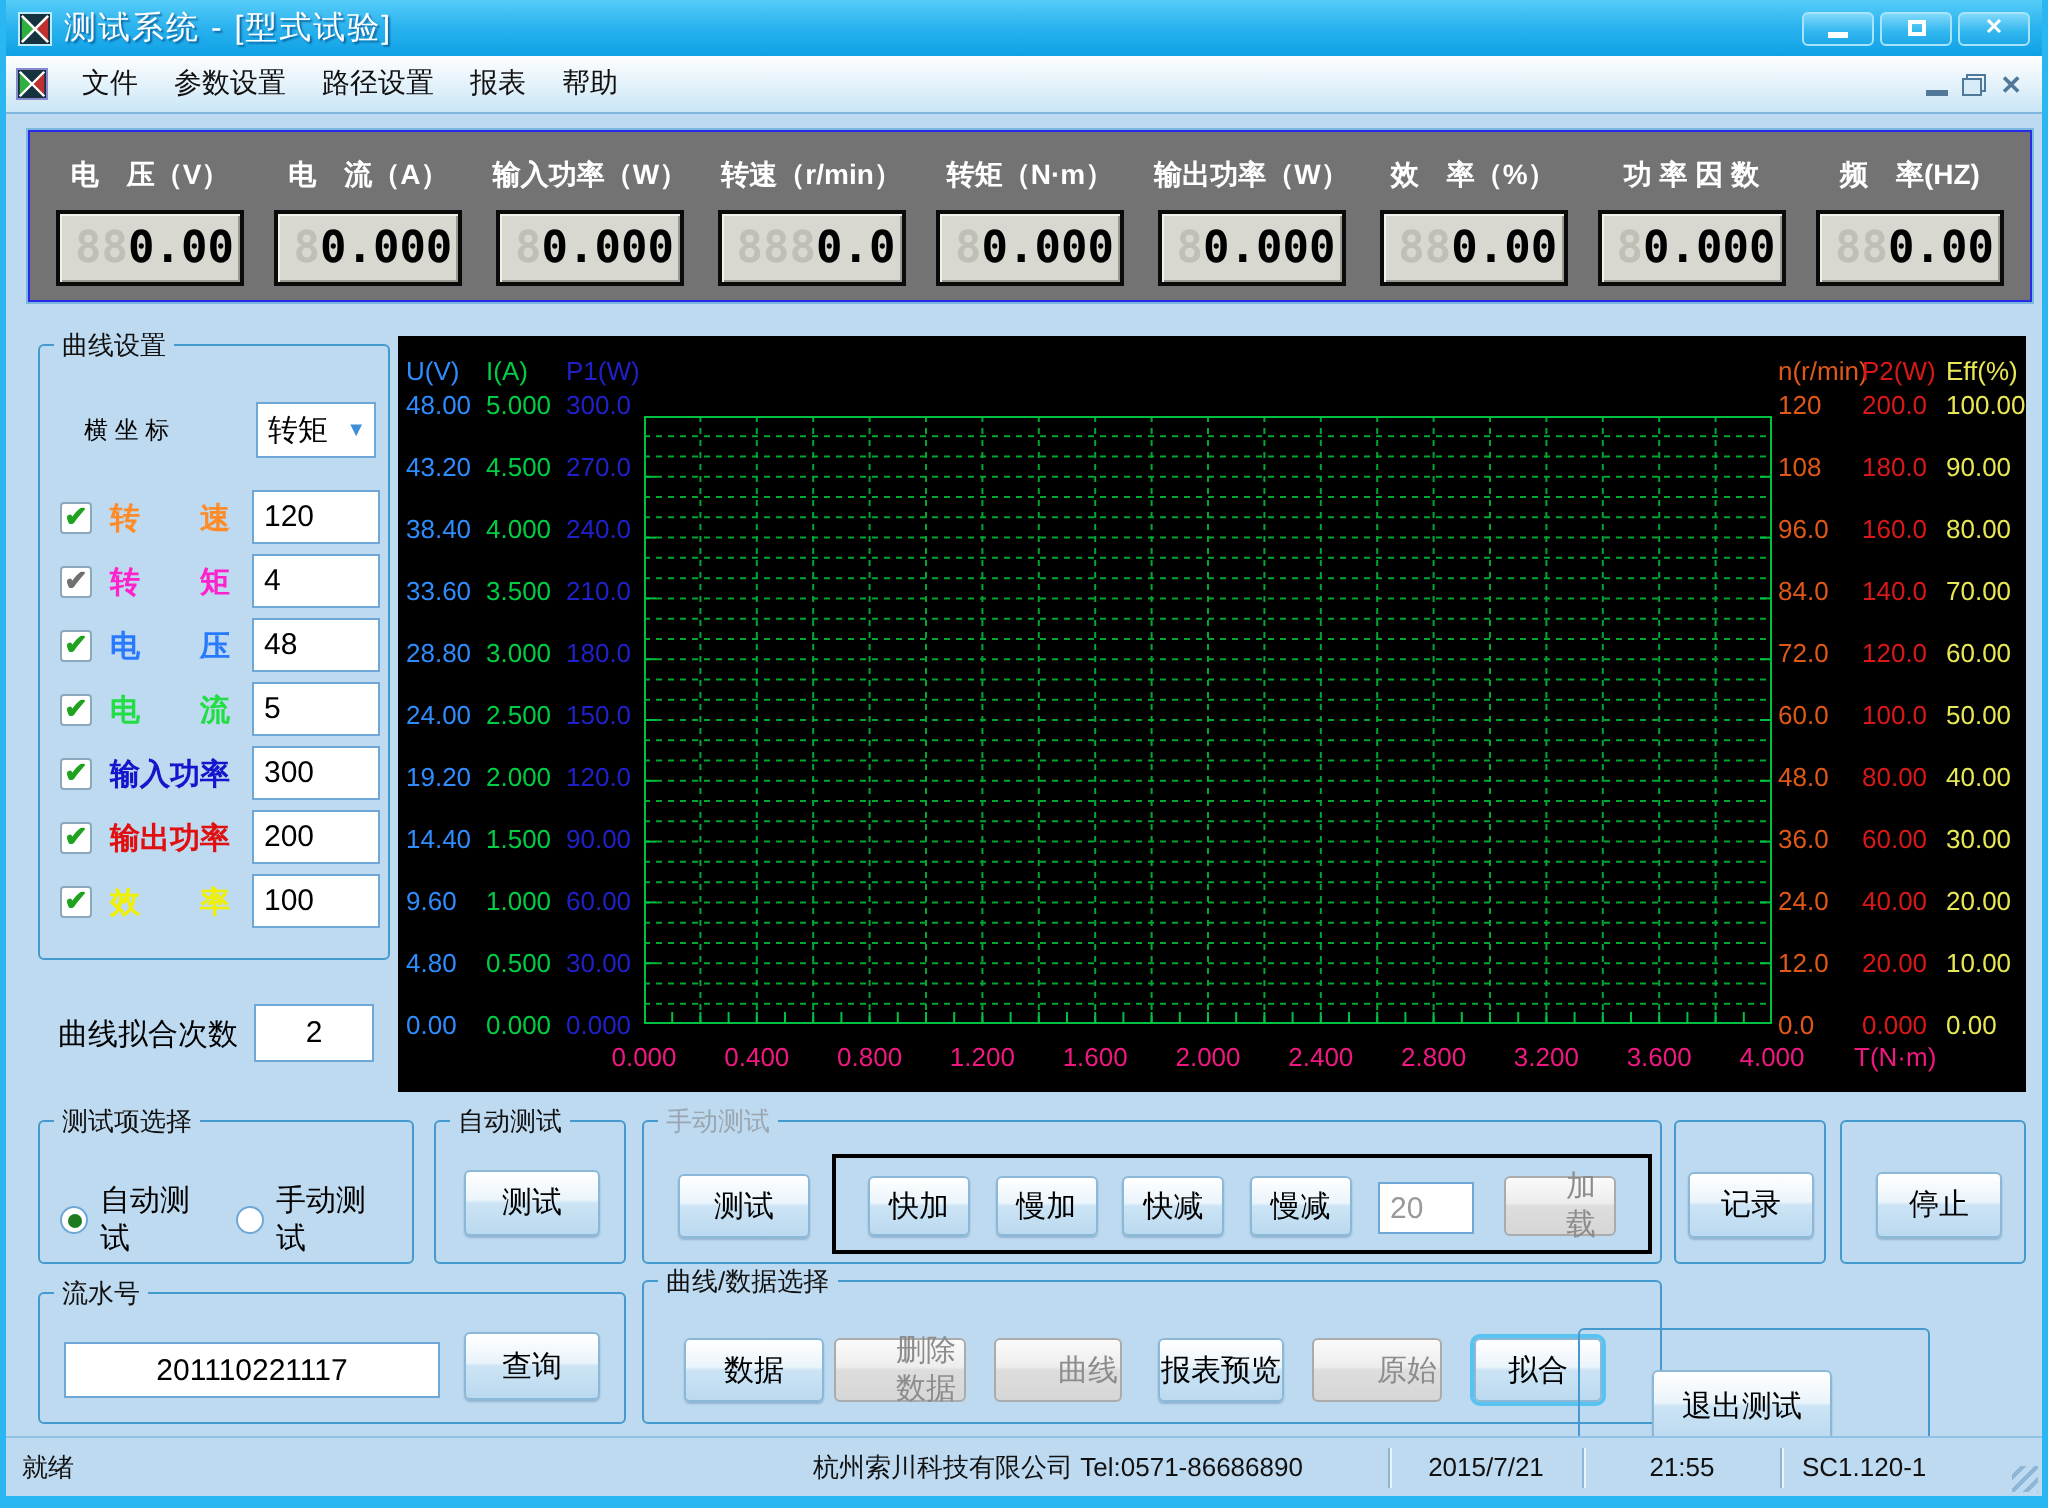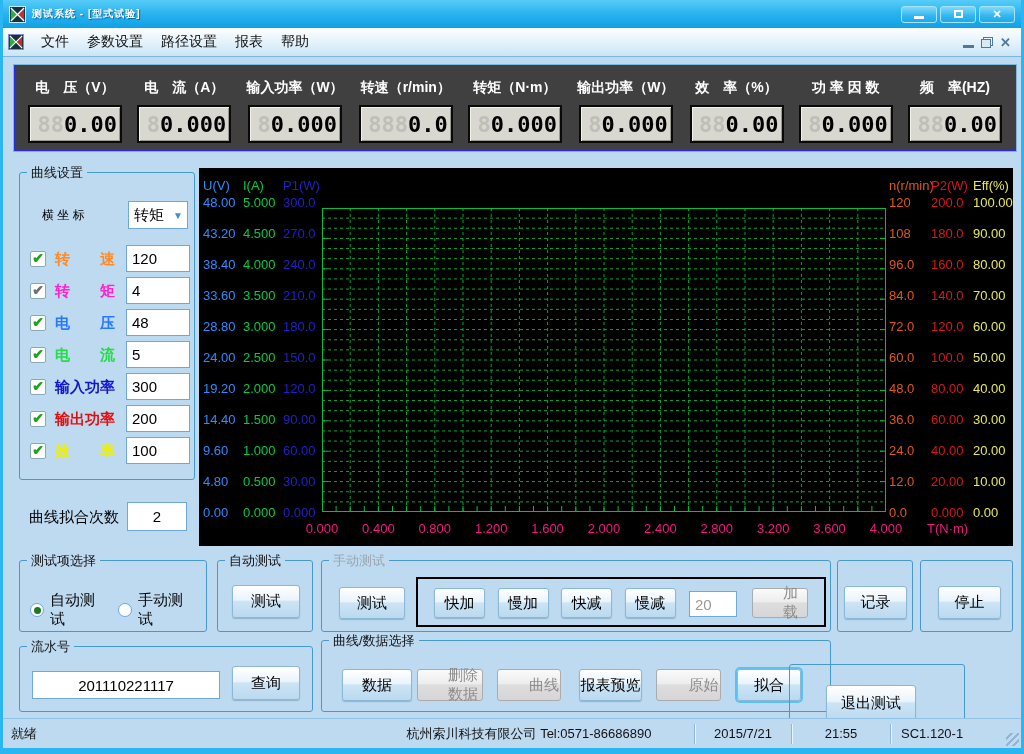--- a/index.html
+++ b/index.html
@@ -7,21 +7,21 @@
   .window{
     position:relative;width:1024px;height:754px;overflow:hidden;
     font-family:"Liberation Sans",sans-serif;background:#BEDAF0;
     border-left:3px solid #2AB6F1;border-right:3px solid #2AB6F1;
   }
   
   .titlebar{position:absolute;left:0;top:0;width:100%;height:28px;
     background:linear-gradient(180deg,#56CCF8 0%,#29B2EE 50%,#0FA2E6 100%);
     display:flex;align-items:center;color:#fff;}
   .titlebar .app-ico{width:17px;height:17px;margin:0 6px 0 6px;border:1px solid #bfecfd;}
-  .title-text{font-size:10px;font-weight:bold;text-shadow:1px 1px 1px rgba(0,60,120,.65);letter-spacing:1px;}
+  .title-text{font-size:16px;font-weight:normal;text-shadow:1px 1px 1px rgba(0,60,120,.65);letter-spacing:1px;}
   .win-btns{margin-left:auto;display:flex;gap:3px;margin-right:6px;}
   .win-btn{width:36px;height:17px;border:1px solid #A5E4FB;border-radius:3px;
     background:linear-gradient(#7FD9FA,#31B6EF 60%,#1FA9E8);
     display:flex;align-items:center;justify-content:center;color:#fff;}
   .glyph-min{width:10px;height:3px;background:#fff;margin-top:6px;}
   .glyph-max{width:9px;height:8px;border:2px solid #fff;}
   .glyph-close{font-size:11px;font-weight:bold;line-height:1;}
   
   .menubar{position:absolute;left:0;top:28px;width:100%;height:29px;
     background:linear-gradient(#FDFEFF,#E2F1FA 55%,#C9E5F6);
@@ -29,21 +29,21 @@
   .menubar .app-ico{width:16px;height:16px;margin:0 8px 0 5px;border:1px solid #88c;}
   .menu-item{font-size:14px;color:#111;padding:4px 9px;cursor:default;}
   .mdi-btns{margin-left:auto;display:flex;align-items:center;gap:7px;margin-right:10px;color:#50708A;}
   .mdi-min{width:11px;height:3px;background:#507898;margin-top:8px;}
   .mdi-restore{position:relative;width:12px;height:11px;}
   .mdi-restore:before{content:"";position:absolute;right:0;top:0;width:8px;height:7px;border:1px solid #507898;}
   .mdi-restore:after{content:"";position:absolute;left:0;bottom:0;width:8px;height:7px;border:1px solid #507898;background:#D6EBF8;}
   .mdi-close{font-size:13px;font-weight:bold;color:#507898;line-height:1;}
   
   .meter-panel{position:absolute;left:10px;top:64px;width:1004px;height:88px;
-    background:#404040;border:1px solid #79B9DF;box-shadow:inset 0 0 0 1px #2a2ae8;
+    background:#737373;border:1px solid #79B9DF;box-shadow:inset 0 0 0 1px #2a2ae8;
     display:flex;justify-content:space-between;align-items:flex-start;padding:14px 14px 0 14px;}
   .meter{display:flex;flex-direction:column;align-items:center;}
   .meter-label{color:#fff;font-size:14px;font-weight:bold;white-space:nowrap;margin-bottom:8px;}
   .seg-display{width:94px;height:38px;background:#D8D8D0;border:2px solid #0a0a0a;
     box-shadow:inset 1px 1px 0 #f2f2ea, inset -1px -1px 0 #9a9a92;
     display:flex;align-items:center;justify-content:flex-end;padding:0 3px;
     font-family:"DejaVu Sans Mono",monospace;font-weight:bold;font-size:22px;letter-spacing:0;overflow:hidden;}
   .seg-ghost{color:#BFBFB7;}
   .seg-value{color:#000;}
   

